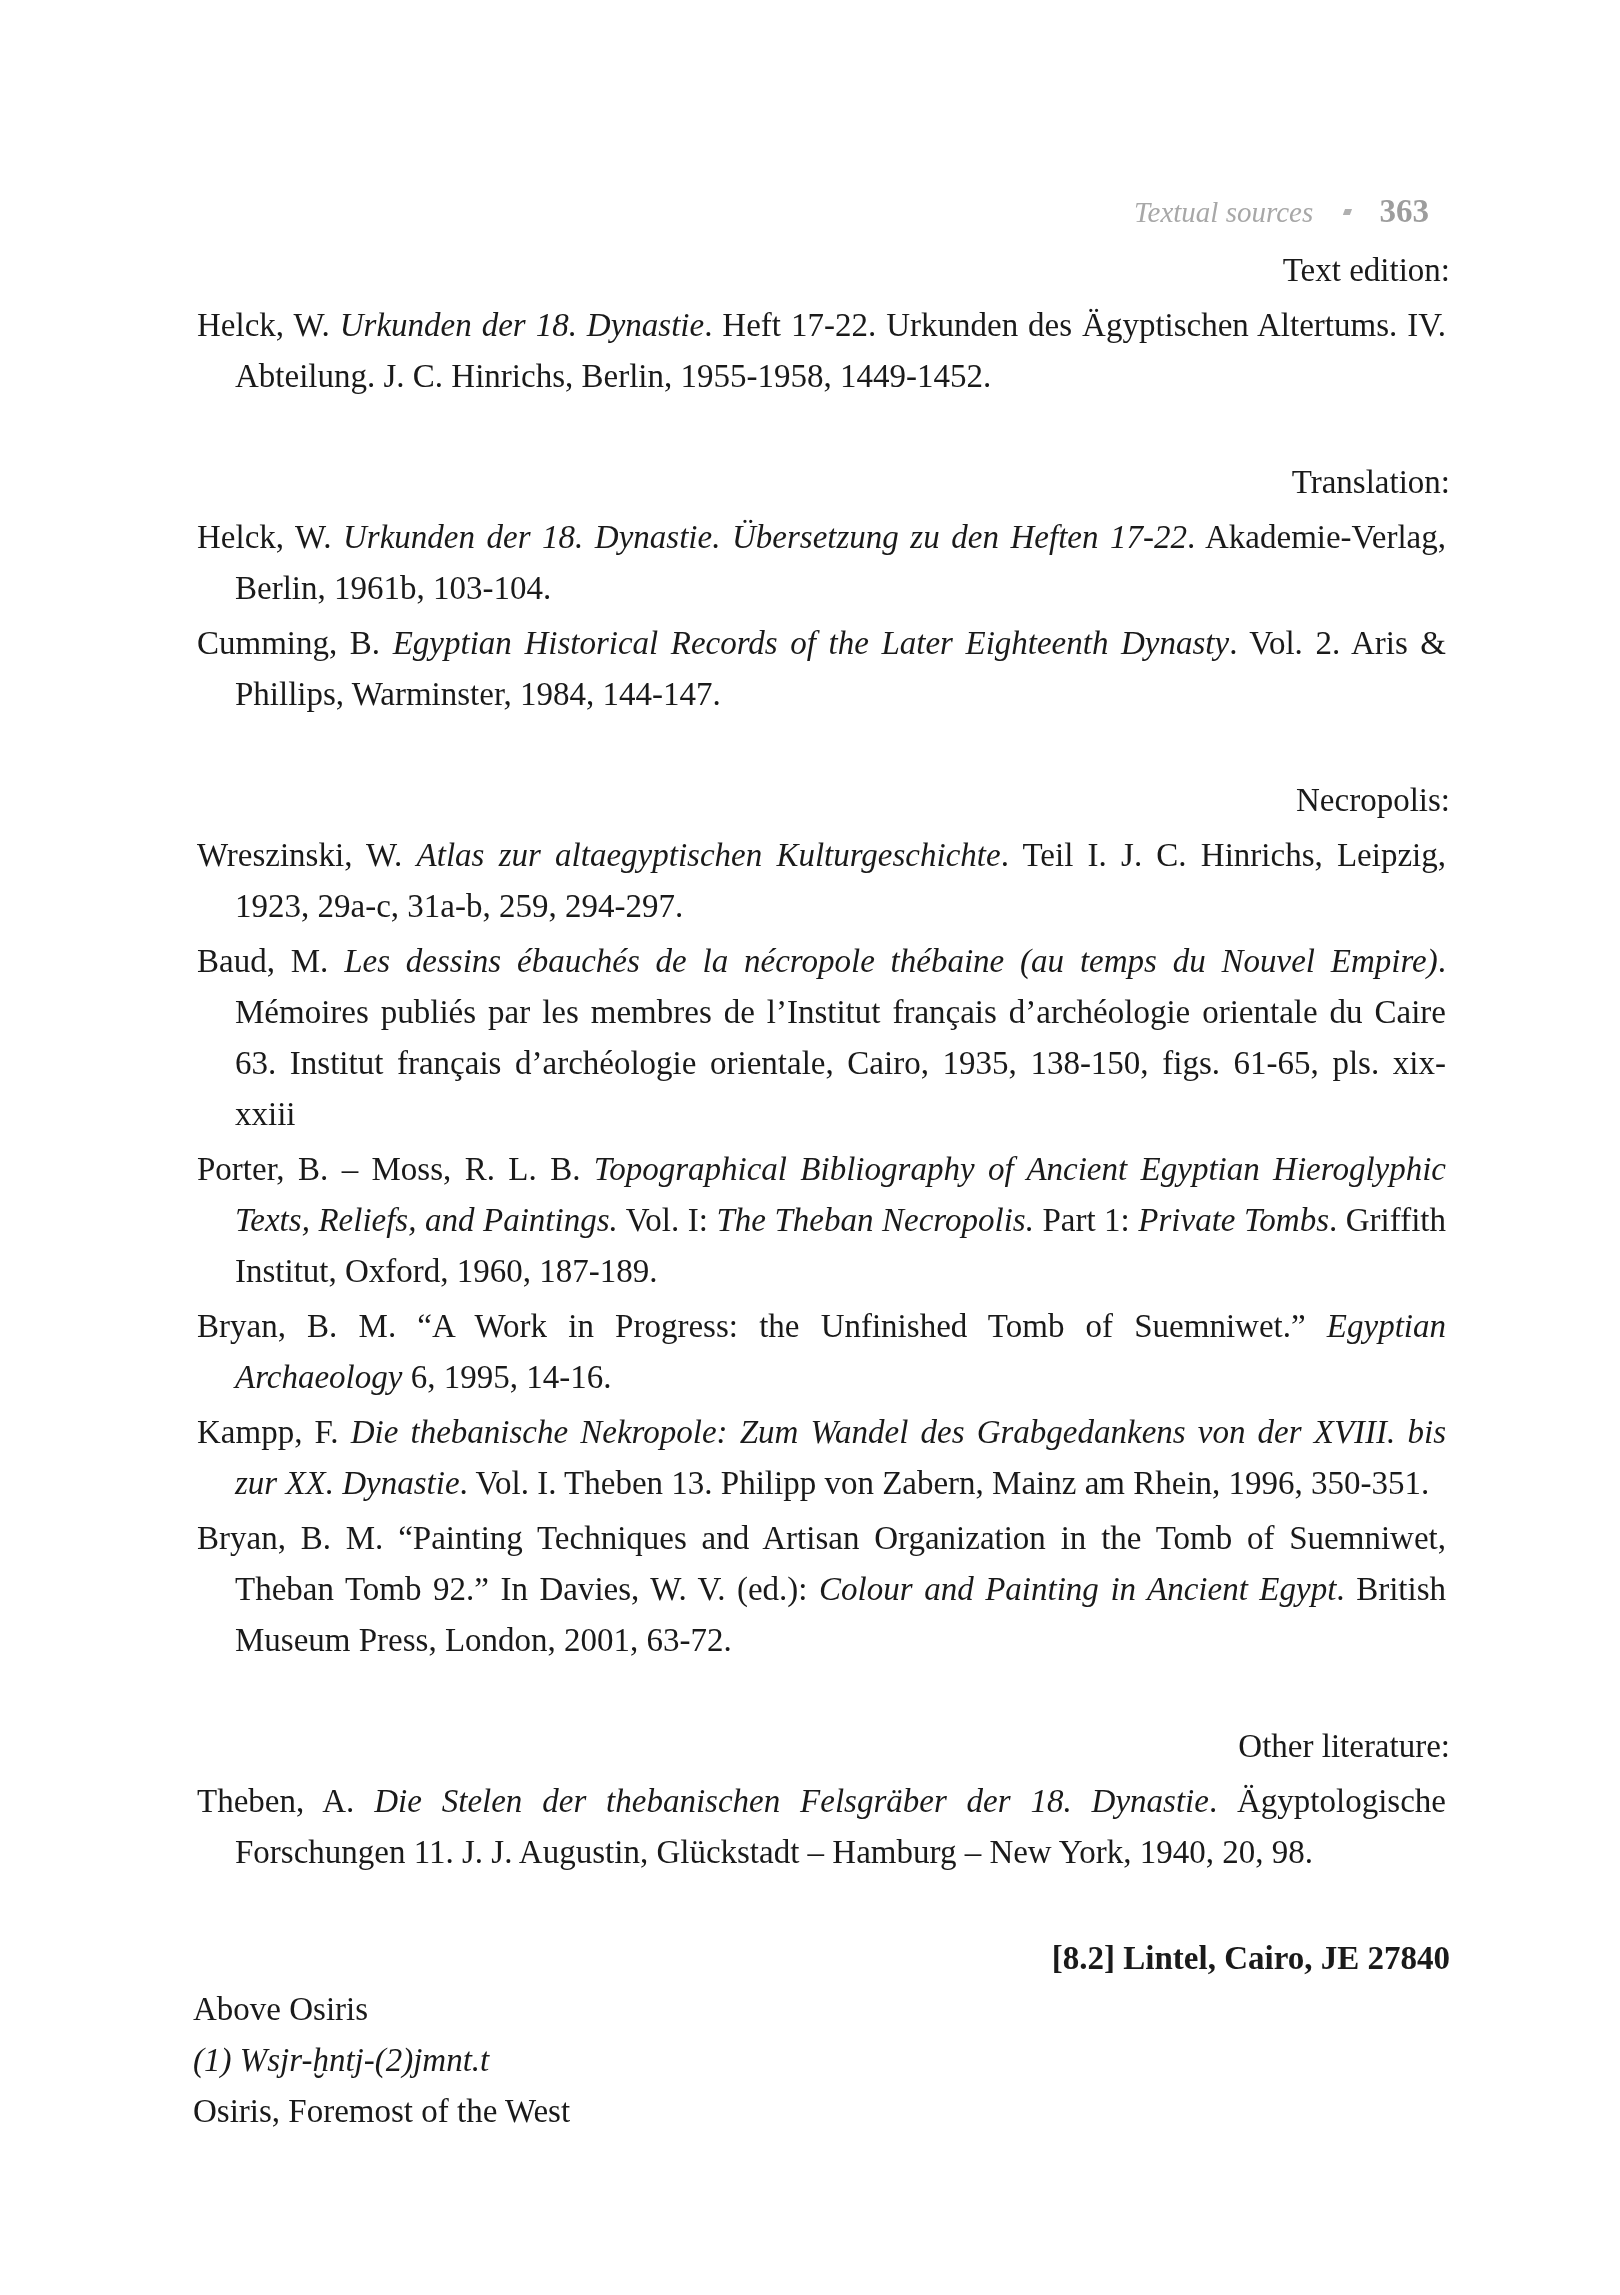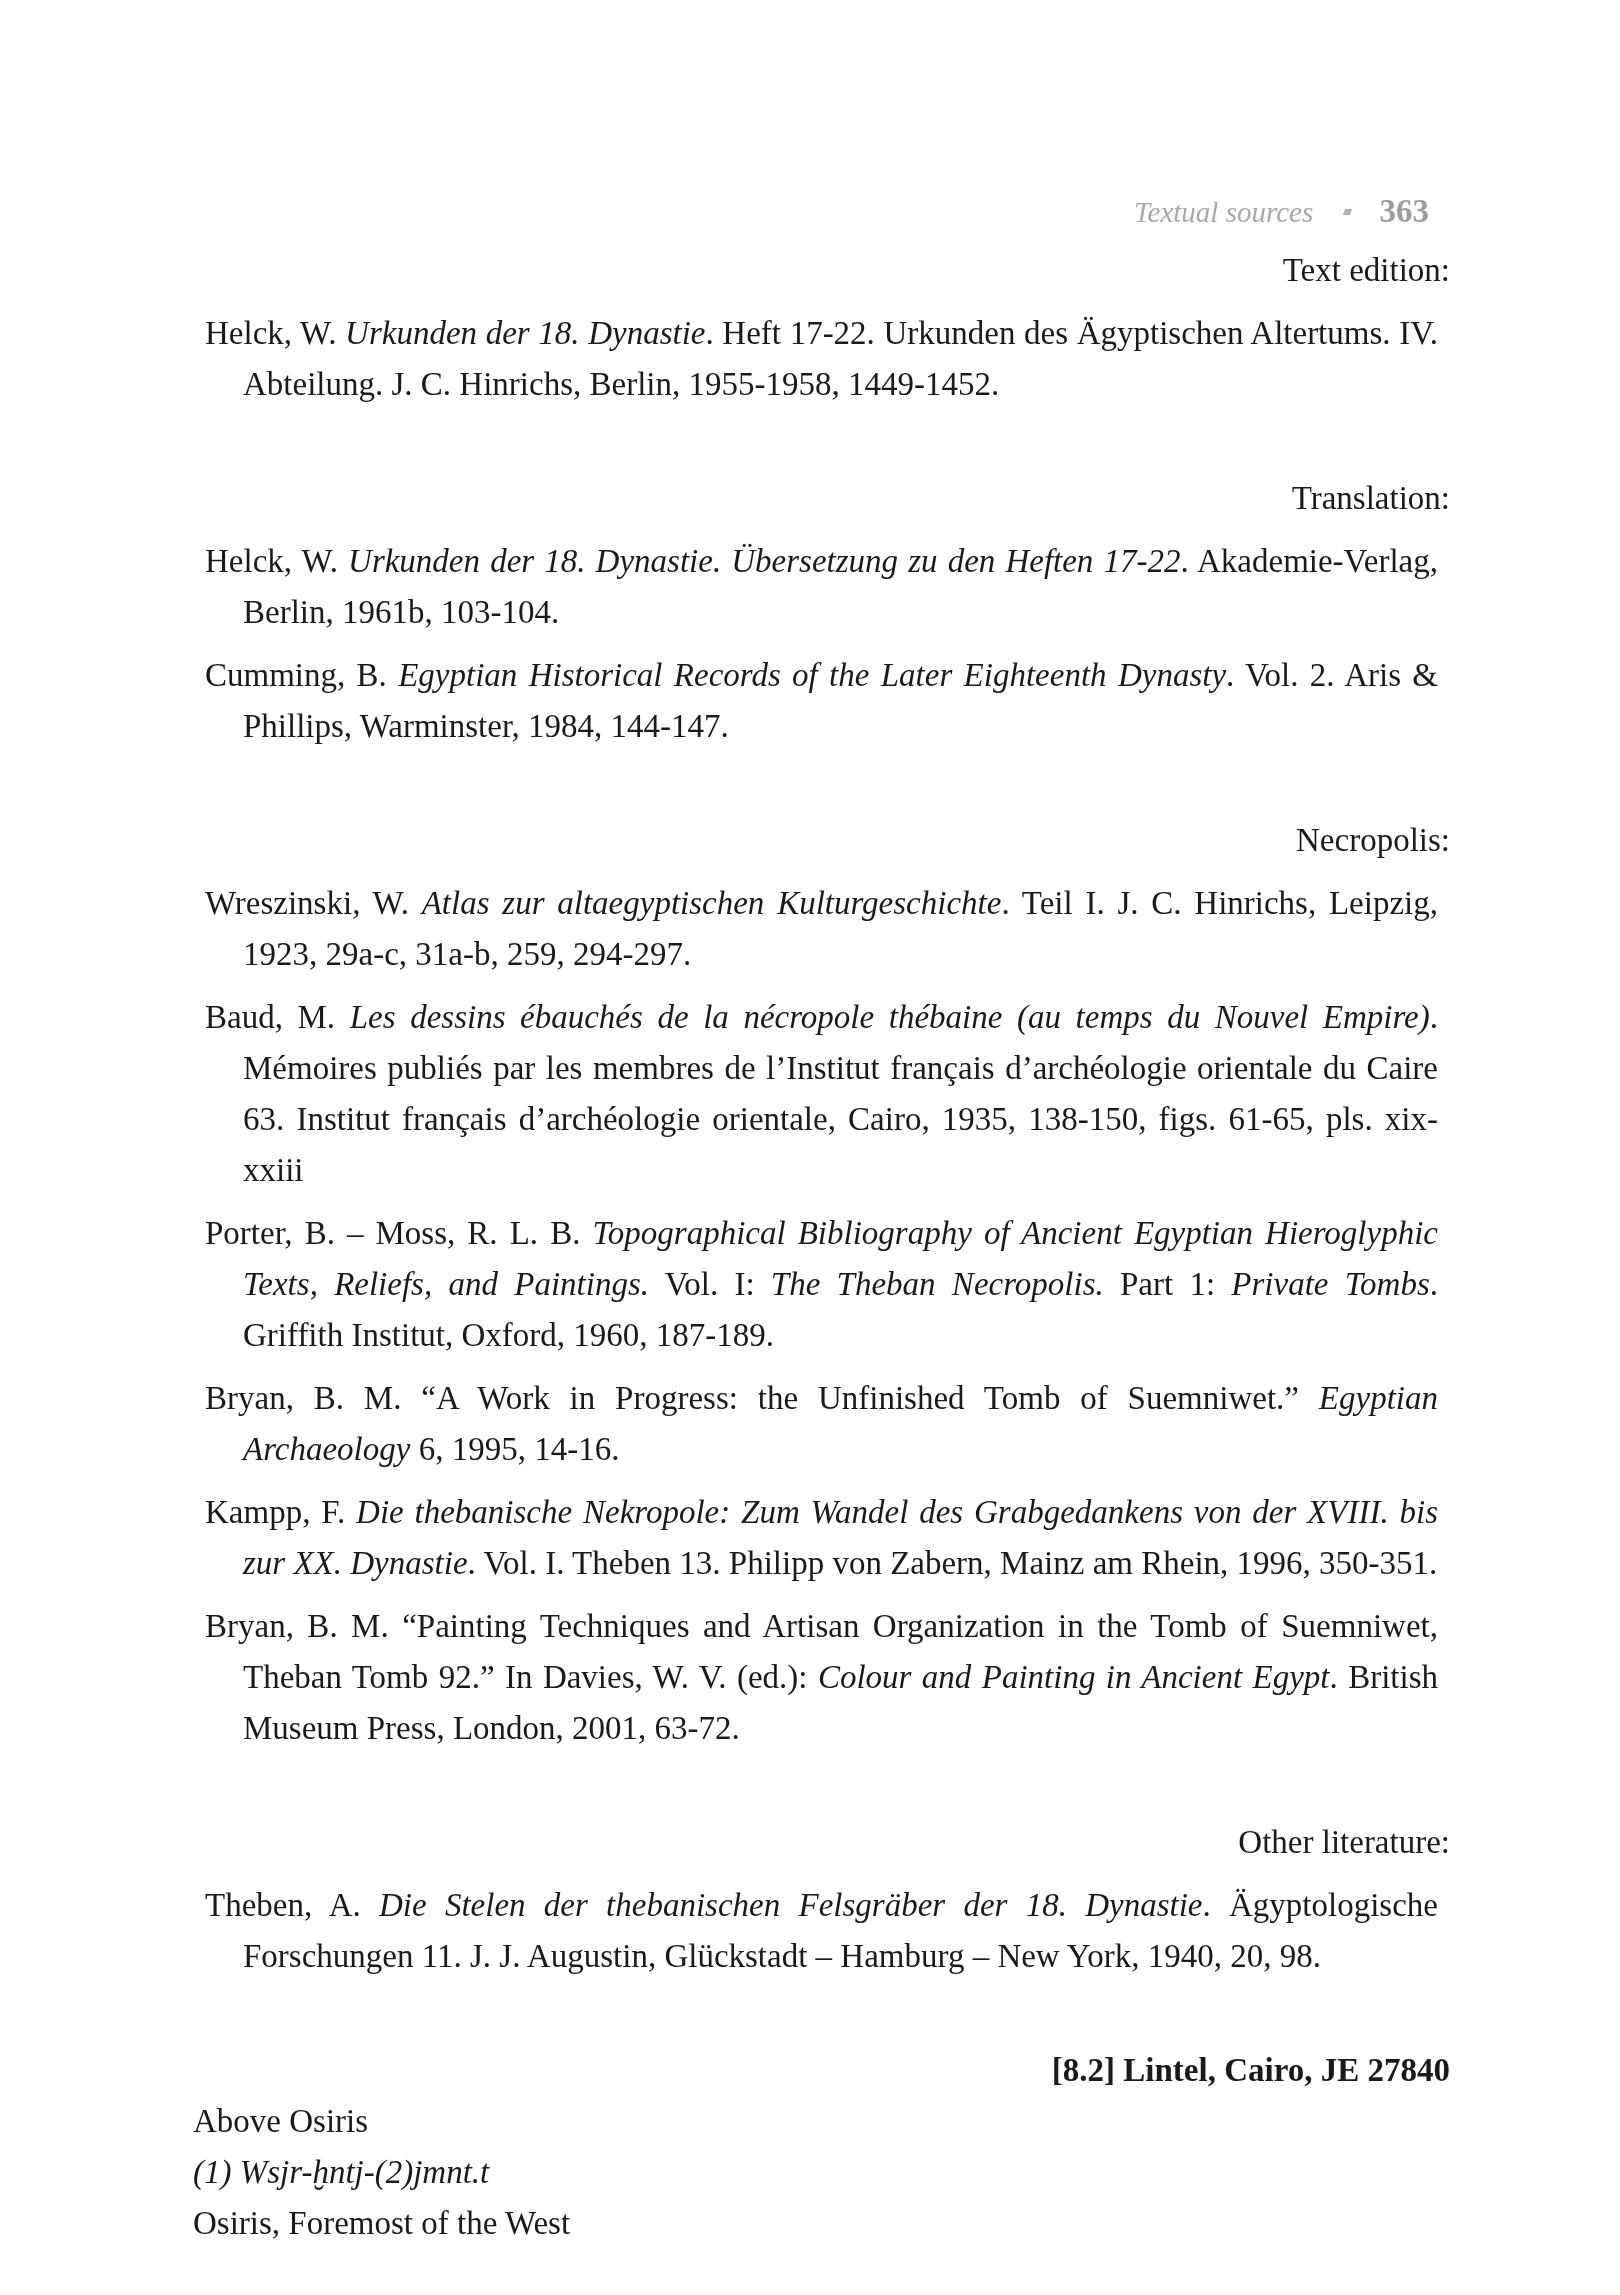--- a/index.html
+++ b/index.html
@@ -4,21 +4,21 @@
 <style>
   html, body { margin:0; padding:0; background:#ffffff; }
   body { width:1620px; height:2295px; position:relative; overflow:hidden;
          font-family:"Liberation Serif","DejaVu Serif",serif; color:#1a1a1a; }
   .header { position:absolute; top:145px; right:191px; font-size:29px; color:#a8a8a8;margin-top:48px; }
   .header .rt { font-style:italic; }
   .header .dot { display:inline-block; width:7.3px; height:5.7px; background:#b0b0b0; margin:0 28px 6.5px 31px; transform:skewX(-20deg); vertical-align:middle; }
   .header .num { font-weight:bold; font-size:33px; color:#9d9d9d; }
   .content { position:absolute; left:193px; top:245px; width:1257px; font-size:33px; line-height:51px; }
   .section-label { margin:0;text-align:right; }
-  .entry { padding-left:38px; text-indent:-38px; margin:12px; text-align:justify; }
+  .entry { padding-left:38px; text-indent:-38px; margin:4px; text-align:justify; }
   .gap { height:51px; }
   .heading { font-weight:bold; margin-top:28px;text-align:right; }
   i, .it { font-style:italic; }
 </style>
 </head>
 <body>
 
 <div class="header">
   <span class="rt">Textual sources</span><span class="dot"></span><span class="num">363</span>
 </div>

